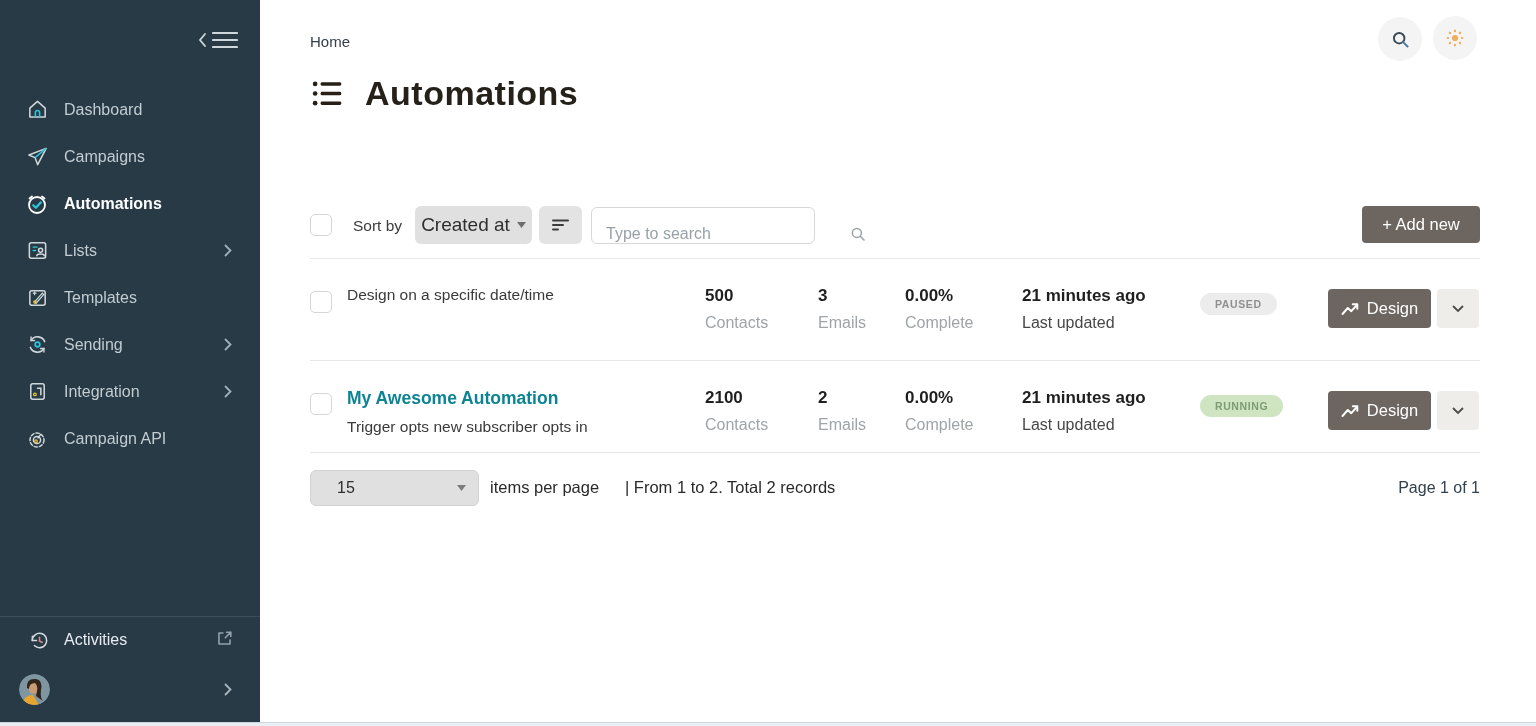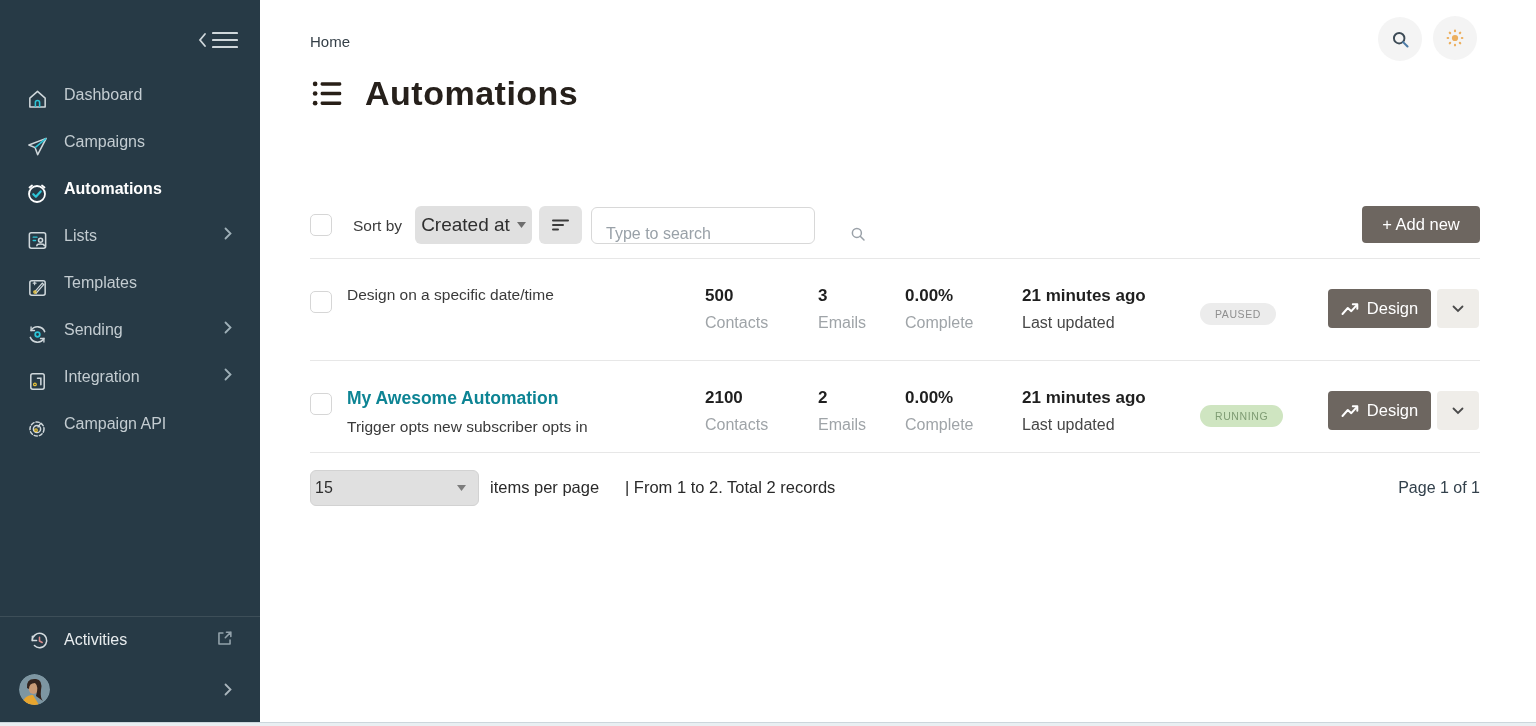--- a/index.html
+++ b/index.html
@@ -3,21 +3,21 @@
 <meta charset="utf-8">
 <style>
   * { margin:0; padding:0; box-sizing:border-box; }
   html,body { width:1536px; height:726px; overflow:hidden; }
   body { font-family:"Liberation Sans", sans-serif; background:#ffffff; position:relative; }
 
   
   .sidebar { position:absolute; left:0; top:0; width:260px; height:722px; background:#273a46; }
   .collapse-btn { position:absolute; left:198px; top:26px; width:40px; height:28px; display:flex; align-items:center; gap:5px; color:#cfd7db; cursor:pointer; }
   .menu { position:absolute; left:0; top:86px; width:260px; }
-  .menu-item { height:47px; display:flex; align-items:flex-start; padding-left:24px; color:#c3ccd1; font-size:16px; cursor:pointer; position:relative; }
+  .menu-item { height:47px; display:flex; align-items:center; padding-left:24px; color:#c3ccd1; font-size:16px; cursor:pointer; position:relative; }
   .menu-item .mi-icon { width:26px; height:26px; margin-right:14px; display:flex; align-items:center; justify-content:center; color:#cfd7db; }
   .menu-item.active { color:#ffffff; font-weight:bold; }
   .menu-item.active .mi-icon { color:#ffffff; }
   .mi-chevron { position:absolute; right:28px; color:#9fb0b8; display:flex; }
   .side-divider { position:absolute; left:0; top:616px; width:260px; height:1px; background:rgba(255,255,255,0.10); }
   .activities-row { position:absolute; left:0; top:624px; width:260px; height:32px; display:flex; align-items:center; padding-left:26px; color:#e8ecee; font-size:16px; cursor:pointer; }
   .activities-row .mi-icon { width:26px; height:26px; margin-right:12px; color:#d4dbdf; display:flex; align-items:center; justify-content:center; }
   .ext-icon { position:absolute; right:26px; top:5px; color:#93a2ab; display:flex; }
   .avatar-row { position:absolute; left:0; top:668px; width:260px; height:42px; display:flex; align-items:center; padding-left:19px; cursor:pointer; }
   .avatar { width:31px; height:31px; border-radius:50%; overflow:hidden; }
@@ -52,30 +52,30 @@
   .row-title { font-size:17.5px; font-weight:bold; color:#0d8494; margin-bottom:9px; }
   .row-subtitle { font-size:15.5px; color:#3a3a3a; }
   .stat { position:absolute; top:28px; }
   .stat .val { font-size:17px; font-weight:bold; color:#1f1f1f; margin-bottom:8px; }
   .stat .lbl { font-size:16px; color:#9fa4a8; }
   .stat-contacts { left:395px; }
   .stat-emails { left:508px; }
   .stat-complete { left:595px; }
   .stat-updated .lbl { color:#474747; }
   .stat-updated { left:712px; }
-  .badge { position:absolute; left:890px; top:45px; height:22px; padding:4px 15px; border-radius:12px; font-size:10.5px; font-weight:normal; letter-spacing:0.6px; display:flex; align-items:center; }
+  .badge { position:absolute; left:890px; top:35px; height:22px; padding:4px 15px; border-radius:12px; font-size:10.5px; font-weight:bold; letter-spacing:0.6px; display:flex; align-items:center; }
   .badge.paused { background:#ececec; color:#8f8f8f; }
   .badge.running { background:#cfe5c1; color:#7f9c74; }
   .design-btn { position:absolute; left:1018px; top:31px; width:103px; height:39px; background:#6d6660; border-radius:4px; color:#fff; font-size:16.5px; display:flex; align-items:center; justify-content:center; gap:8px; cursor:pointer; }
   .caret-btn { position:absolute; left:1127px; top:31px; width:42px; height:39px; background:#efede9; border-radius:4px; display:flex; align-items:center; justify-content:center; color:#4a4a4a; cursor:pointer; }
 
   
   .pagination { position:absolute; left:310px; top:470px; width:1170px; height:36px; }
   .per-page-select { position:absolute; left:0; top:0; width:169px; height:36px; background:#e0e0e0; border:1px solid #d2d2d2; border-radius:6px; display:flex; align-items:center; cursor:pointer; }
-  .per-page-select .val { padding-left:4px; font-size:16px; color:#2e2e2e; flex:1; }
+  .per-page-select .val { padding-left:26px; font-size:16px; color:#2e2e2e; flex:1; }
   .per-page-select .caret { margin-right:12px; color:#7c7c7c; display:flex; }
   .pp-label { position:absolute; left:180px; top:8px; font-size:16.5px; color:#2a2a2a; }
   .pp-summary { position:absolute; left:315px; top:8px; font-size:16.5px; color:#2a2a2a; }
   .page-indicator { position:absolute; right:0; top:9px; font-size:16px; color:#33414c; }
 
   
   .bottom-strip { position:absolute; left:0; bottom:0; width:1536px; height:4px; background:#e9eff2; border-top:1px solid #ccd6dc; }
 
   svg { display:block; }
 </style>

